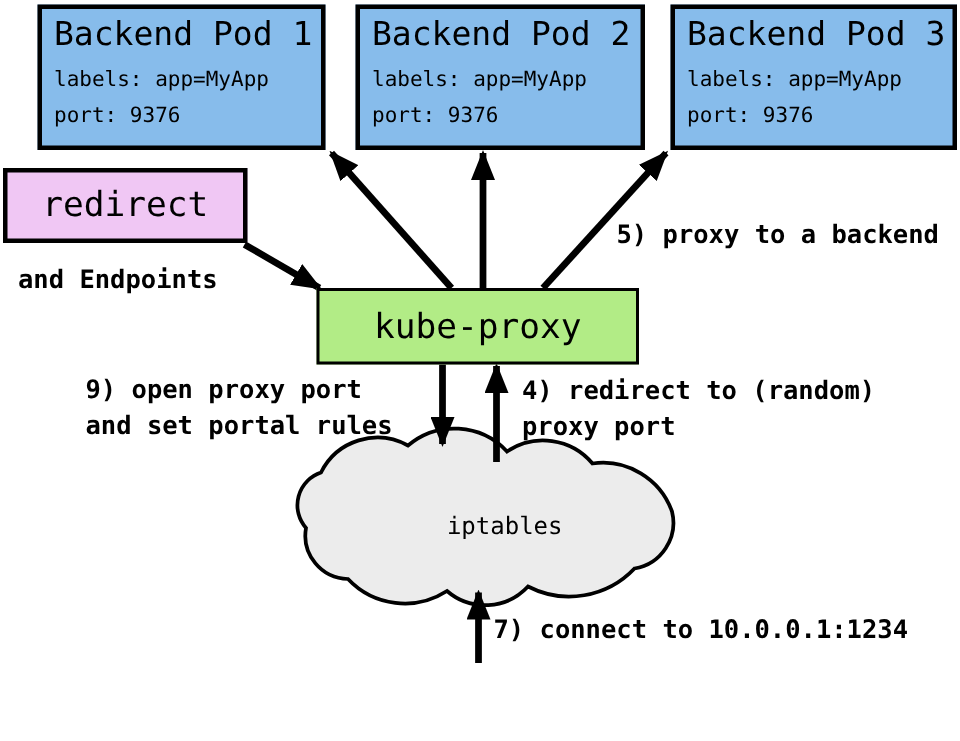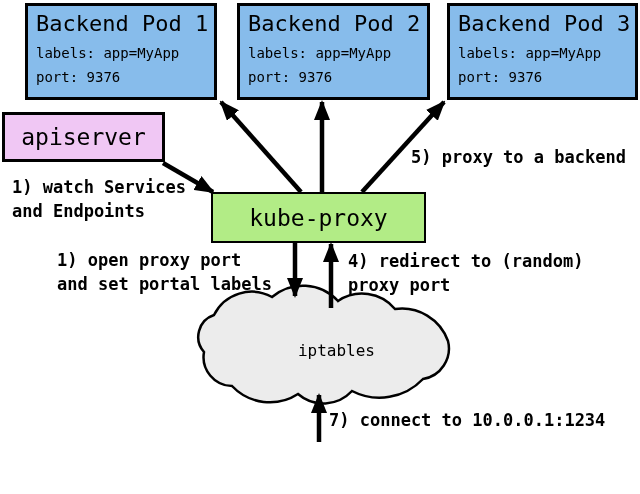--- a/index.html
+++ b/index.html
@@ -72,35 +72,34 @@
     <div class="pod-line">labels: app=MyApp</div>
     <div class="pod-line">port: 9376</div>
   </div>
 
   <div class="box pod" style="left:447px;width:191px">
     <div class="pod-title">Backend Pod 3</div>
     <div class="pod-line">labels: app=MyApp</div>
     <div class="pod-line">port: 9376</div>
   </div>
 
-  <div class="box node apiserver">apiserver</div>
+  <div class="box node apiserver">redirect</div>
 
   <div class="box node kubeproxy">kube-proxy</div>
 
   <div class="iptables-label">iptables</div>
 
 
   <div class="ann ann-1">
-    <div>1) watch Services</div>
     <div>and Endpoints</div>
   </div>
 
   <div class="ann ann-2">
-    <div>1) open proxy port</div>
-    <div>and set portal labels</div>
+    <div>9) open proxy port</div>
+    <div>and set portal rules</div>
   </div>
 
   <div class="ann ann-3">
     <div>7) connect to 10.0.0.1:1234</div>
   </div>
 
   <div class="ann ann-4">
     <div>4) redirect to (random)</div>
     <div>proxy port</div>
   </div>

